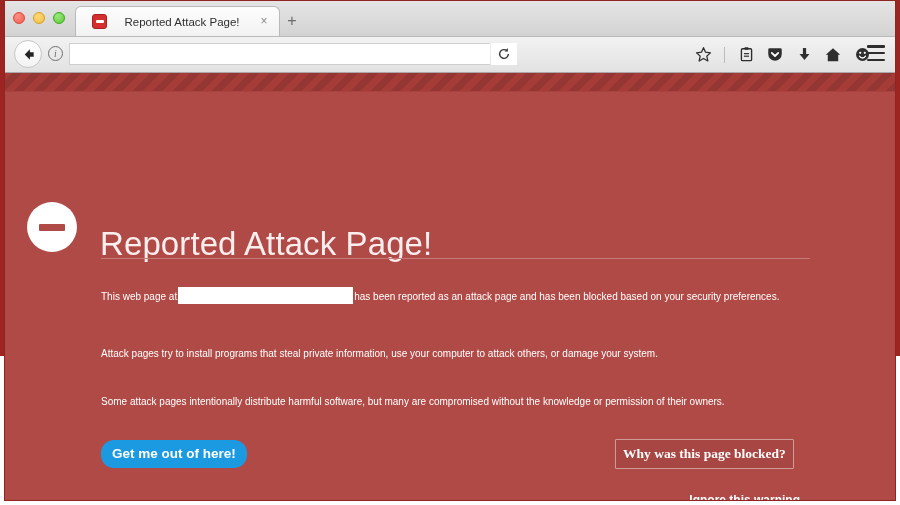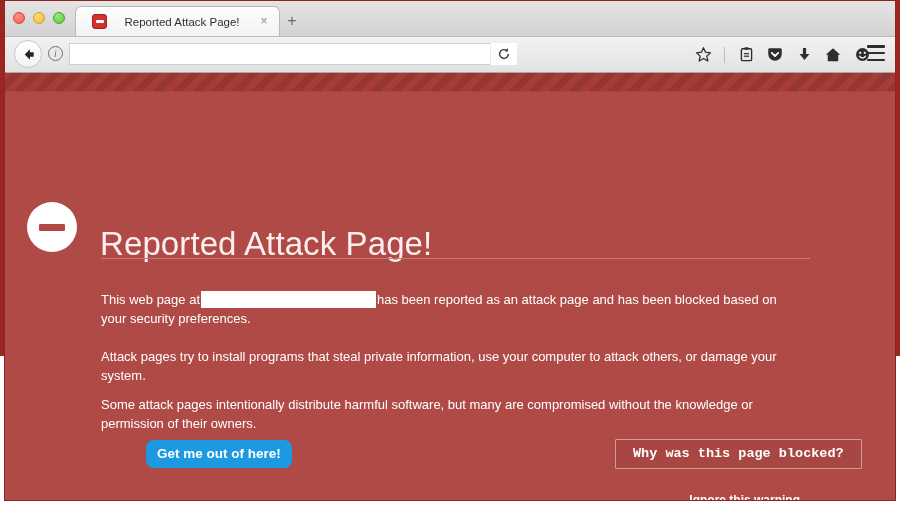--- a/index.html
+++ b/index.html
@@ -305,21 +305,21 @@
     left: 96px; top: 167px;
     width: 709px;
     height: 1px;
     background: #c67a77;
   }
 
   .para {
     position: absolute;
     left: 96px;
     width: 690px;
-    font-size: 13px;
+    font-size: 10px;
     line-height: 19px;
     color: #ffffff;
   }
   .para.p1 { top: 186px; }
   .para.p2 { top: 243px; }
   .para.p3 { top: 291px; }
 
   .redaction {
     display: inline-block;
     width: 175px;
@@ -331,36 +331,35 @@
 
   .btn-primary {
     position: absolute;
     left: 96px; top: 349px;
     background: #1b9ae2;
     color: #ffffff;
     font-size: 13.5px;
     font-weight: bold;
     padding: 7px 11px;
     border: none;
-    border-radius: 8px;
+    border-radius: 13px;
     font-family: "Liberation Sans", sans-serif;
     line-height: 14px;
-    margin-left: 45px;
   }
   .btn-outline {
     position: absolute;
     left: 610px; top: 348px;
     background: rgba(0,0,0,0.05);
     color: #ffffff;
     font-size: 13.5px;
     font-weight: bold;
-    padding: 7px 17px;
+    padding: 7px 7px;
     border: 1px solid #cf9b99;
     border-radius: 1px;
-    font-family: Liberation Mono, monospace;
+    font-family: Liberation Serif, serif;
     line-height: 14px;
   }
   .ignore-link {
     position: absolute;
     right: 95px; top: 402px;
     font-size: 12px;
     color: #ffffff;
     text-decoration: underline;
     font-weight: bold;
   }

